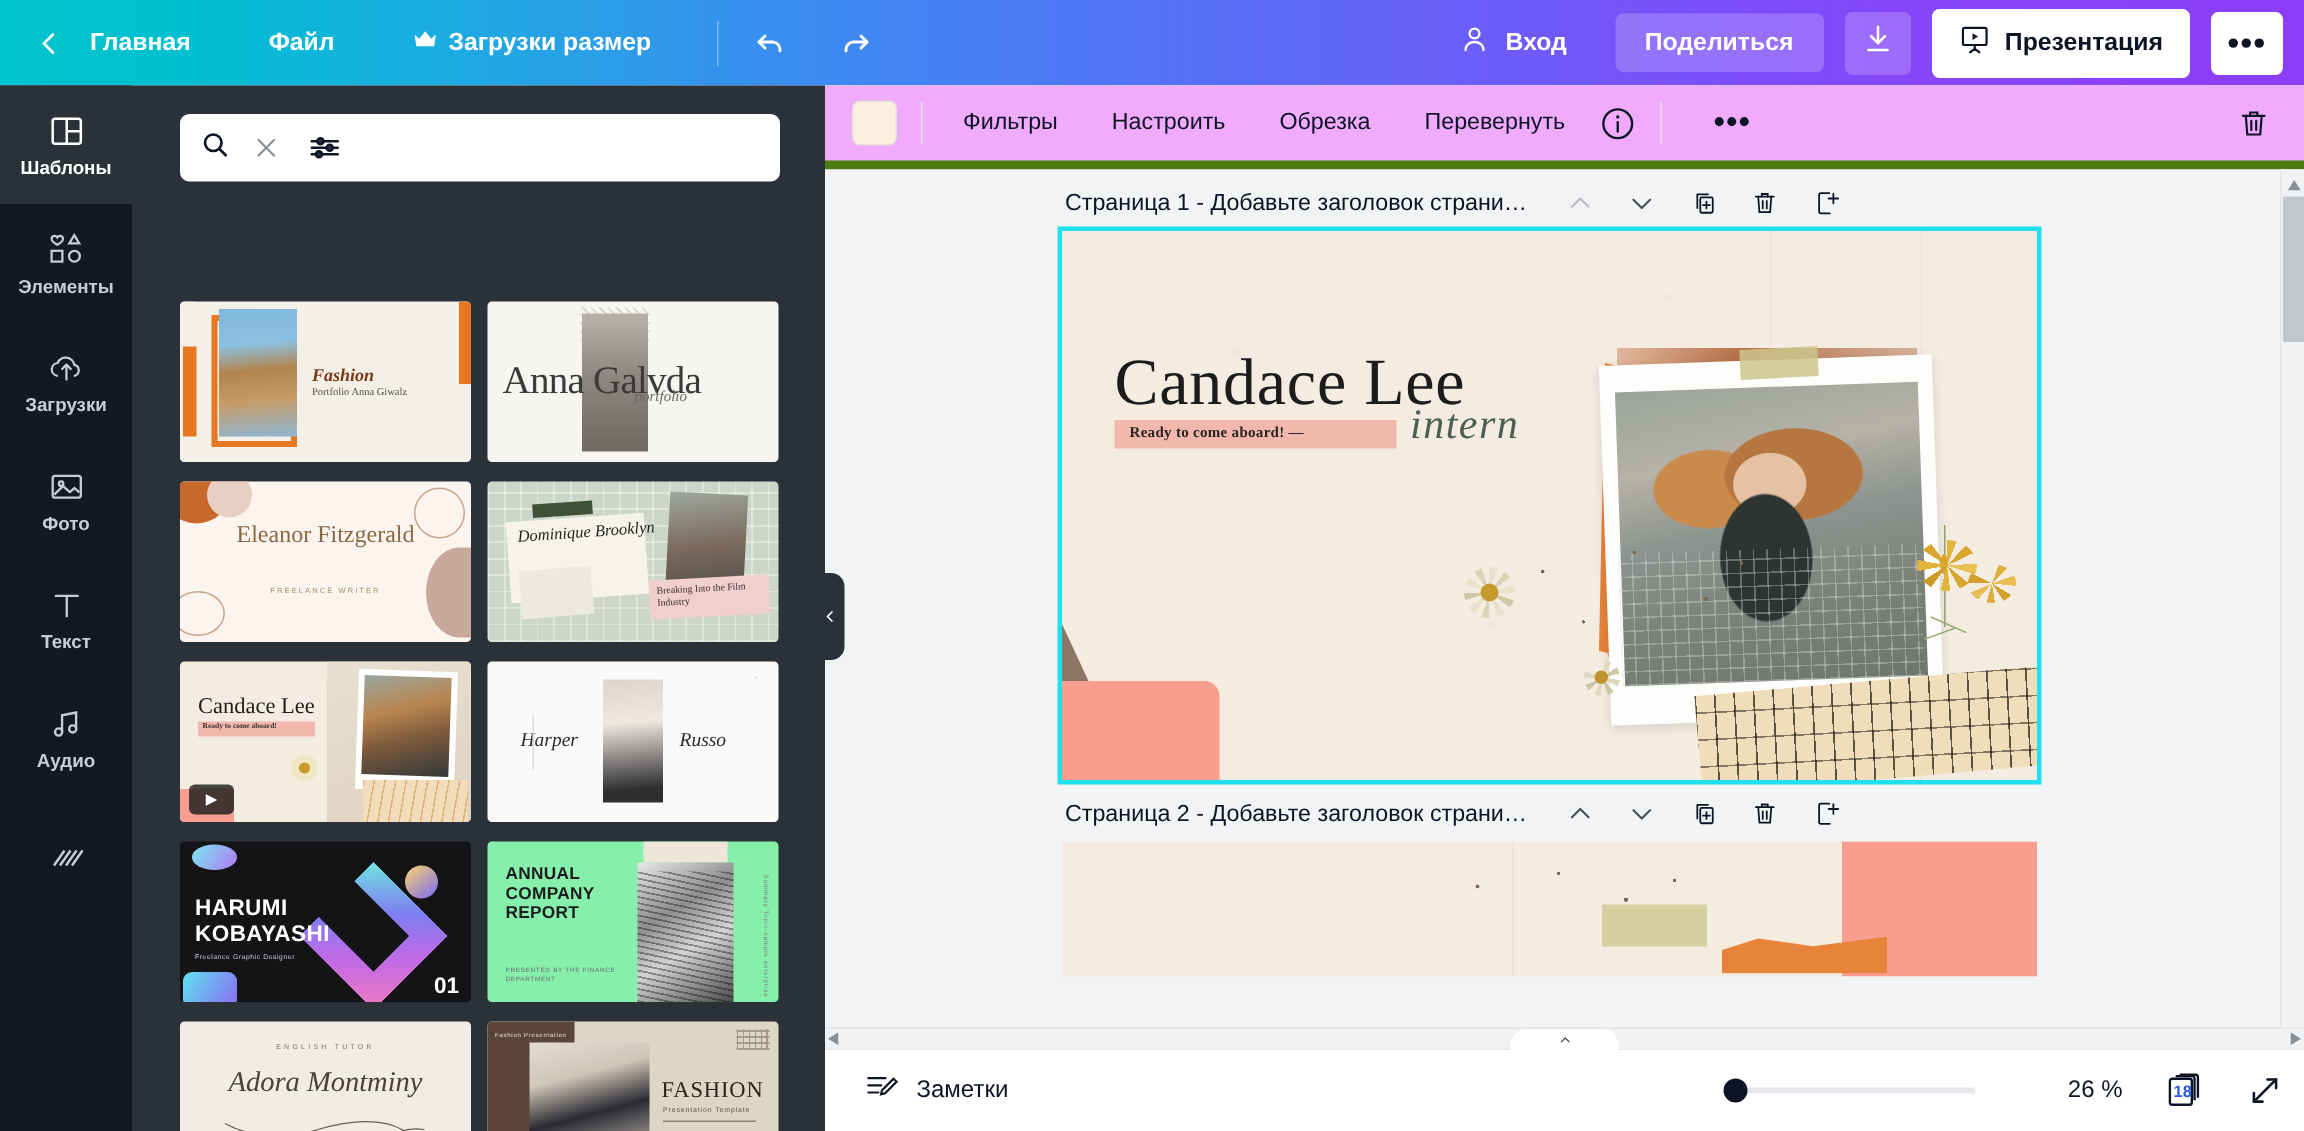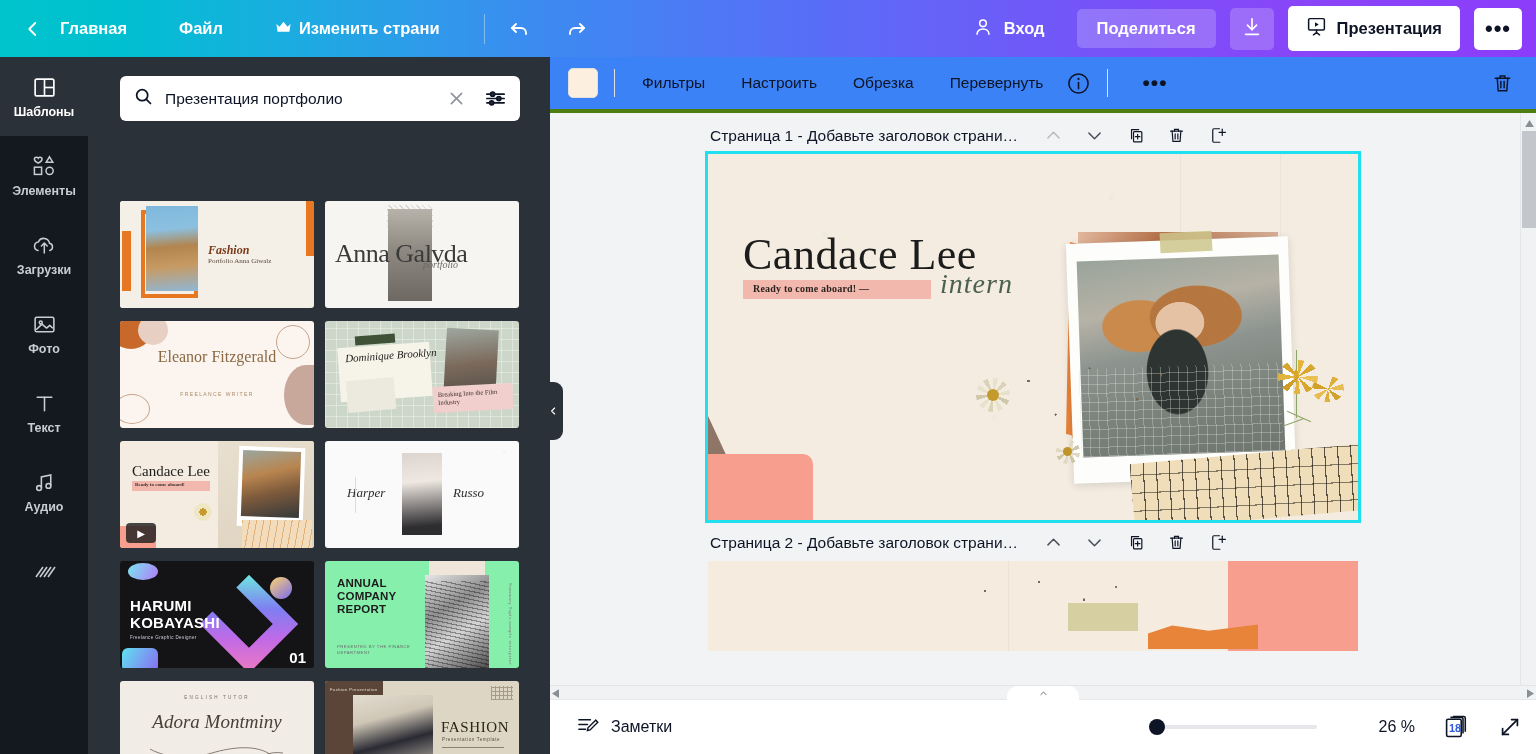--- a/index.html
+++ b/index.html
@@ -125,22 +125,22 @@
     display: flex; align-items: center; justify-content: center;
     color: #fff; font-size: 13px; cursor: pointer; z-index: 6;
   }
 
   
   .editor {
     position: absolute; top: 57px; left: 550px; width: 986px; height: 697px;
     background: #f2f3f5;
   }
   .edit-toolbar {
-    height: 56px; background: #3b82f6; display: flex; align-items: center;
-    padding: 0 18px 0 18px; border-bottom: 4px solid #4d7c0f;
+    height: 56px; background: #f0abfc; display: flex; align-items: center;
+    padding: 0 18px 0 18px; border-bottom: 6px solid #4d7c0f;
   }
   .swatch {
     width: 30px; height: 30px; border-radius: 5px; background: #fdefe0;
     border: 1px solid #e2e0dc; cursor: pointer;
   }
   .tb2-sep { width: 1px; height: 28px; background: #e0e2e6; margin: 0 16px; }
   .tb2-item {
     font-size: 15.5px; color: #0d1425; padding: 8px 11px; border-radius: 5px;
     cursor: pointer; white-space: nowrap;
   }
@@ -245,21 +245,21 @@
     </div>
     <div class="tb-item file">
       <span>Файл</span>
     </div>
     <div class="tb-item resize">
       <span>
         <svg width="17" height="13" viewBox="0 0 24 18" fill="#fff">
             <path d="M2 4l4.4 4L12 1l5.6 7L22 4l-1.6 11H3.6L2 4z"></path>
           </svg>
       </span>
-      <span>Изменить страни</span>
+      <span>Загрузки размер</span>
     </div>
 
     <div class="tb-sep"></div>
 
     <div class="tb-undo-wrap">
       <div class="tb-icobtn">
         <svg width="24" height="24" viewBox="0 0 24 24" fill="none" stroke="#fff" stroke-width="1.9" stroke-linecap="round" stroke-linejoin="round">
             <polyline points="8 7 4 11 8 15"></polyline>
             <path d="M4 11h9a5 5 0 0 1 5 5v1"></path>
           </svg>
@@ -398,21 +398,20 @@
 
   <div class="panel">
     <div class="searchwrap">
       <div class="searchbox">
         <span>
           <svg width="21" height="21" viewBox="0 0 24 24" fill="none" stroke="#0d1425" stroke-width="2">
               <circle cx="10.5" cy="10.5" r="6.3"></circle>
               <line x1="15.2" y1="15.2" x2="20" y2="20" stroke-linecap="round"></line>
             </svg>
         </span>
-        <input class="search-input" value="Презентация портфолио" style="">
         <span class="sb-x">
           <svg width="19" height="19" viewBox="0 0 24 24" fill="none" stroke="#8b9099" stroke-width="1.9" stroke-linecap="round">
               <line x1="5.5" y1="5.5" x2="18.5" y2="18.5"></line>
               <line x1="18.5" y1="5.5" x2="5.5" y2="18.5"></line>
             </svg>
         </span>
         <span class="sb-tune">
           <svg width="23" height="23" viewBox="0 0 24 24" fill="none" stroke="#0d1425" stroke-width="1.8" stroke-linecap="round">
               <line x1="3" y1="7.5" x2="21" y2="7.5"></line>
               <line x1="3" y1="12" x2="21" y2="12"></line>

